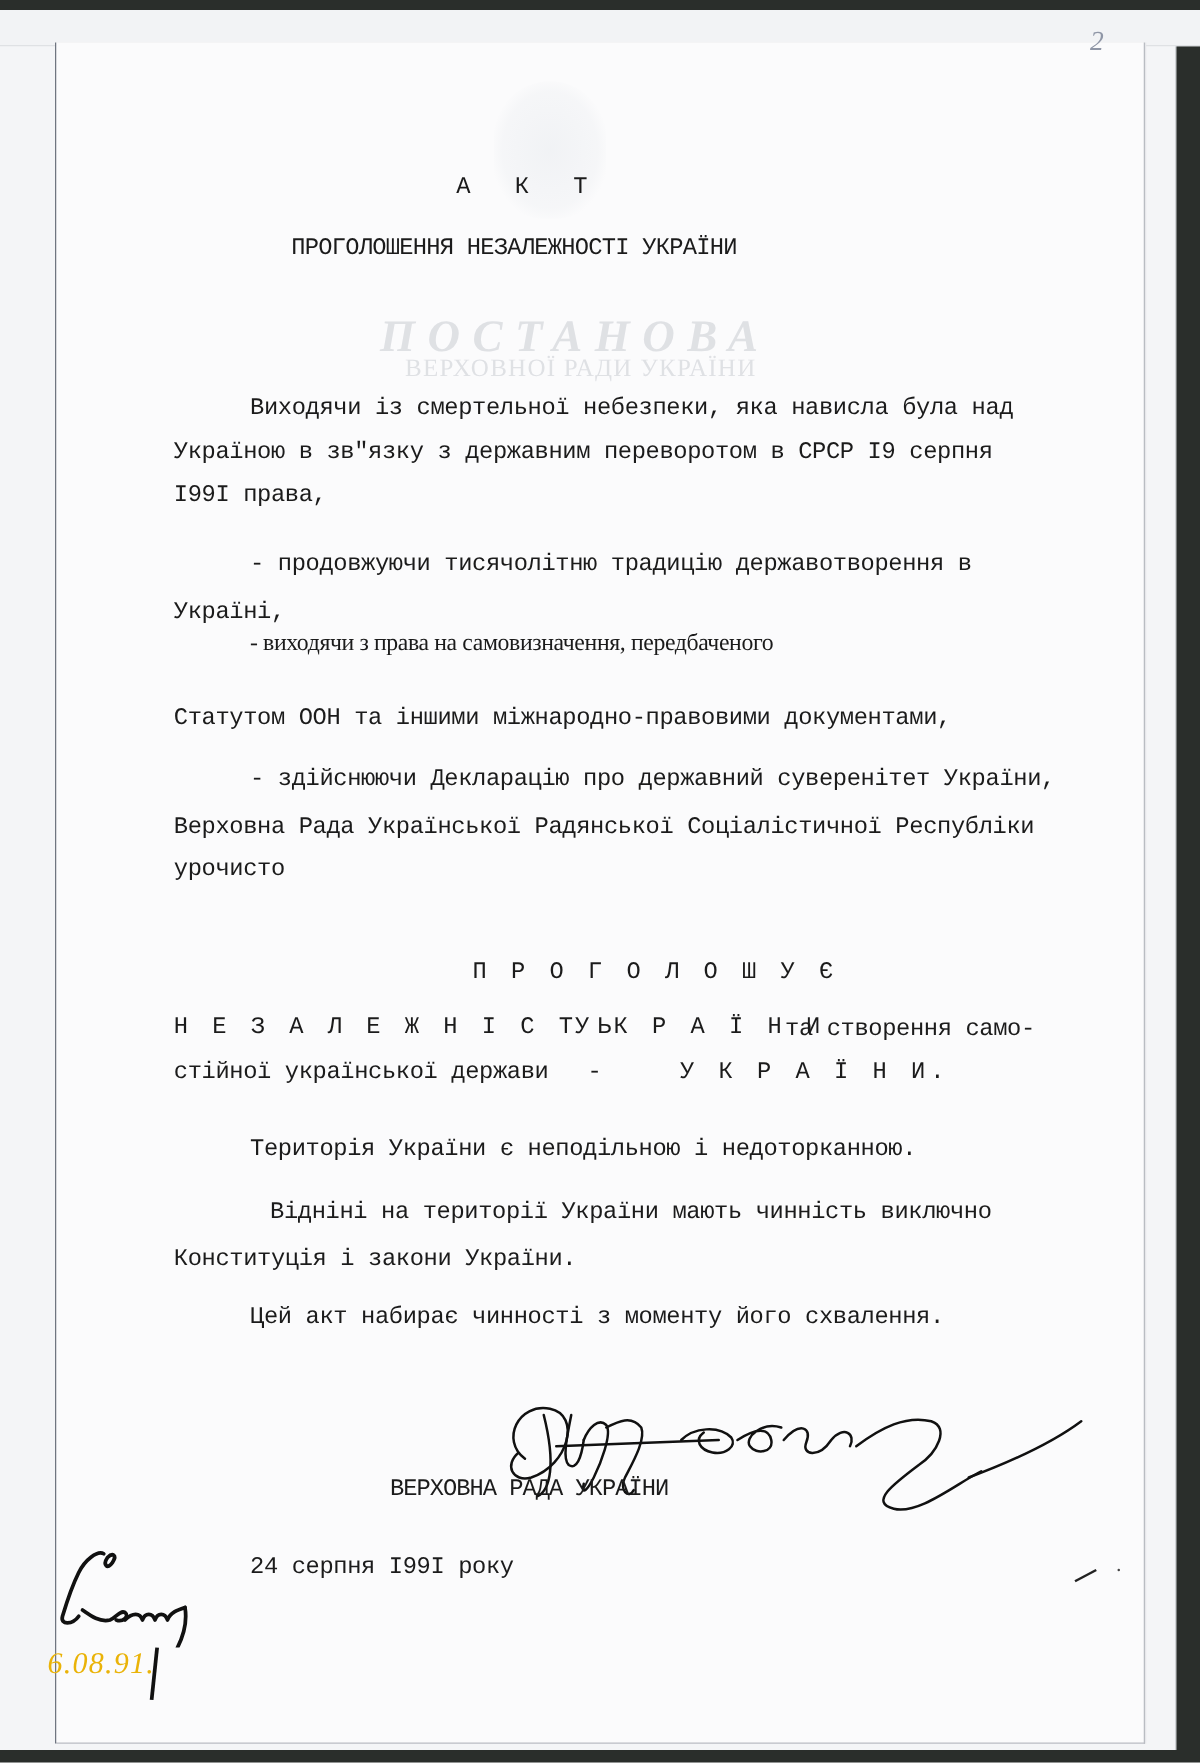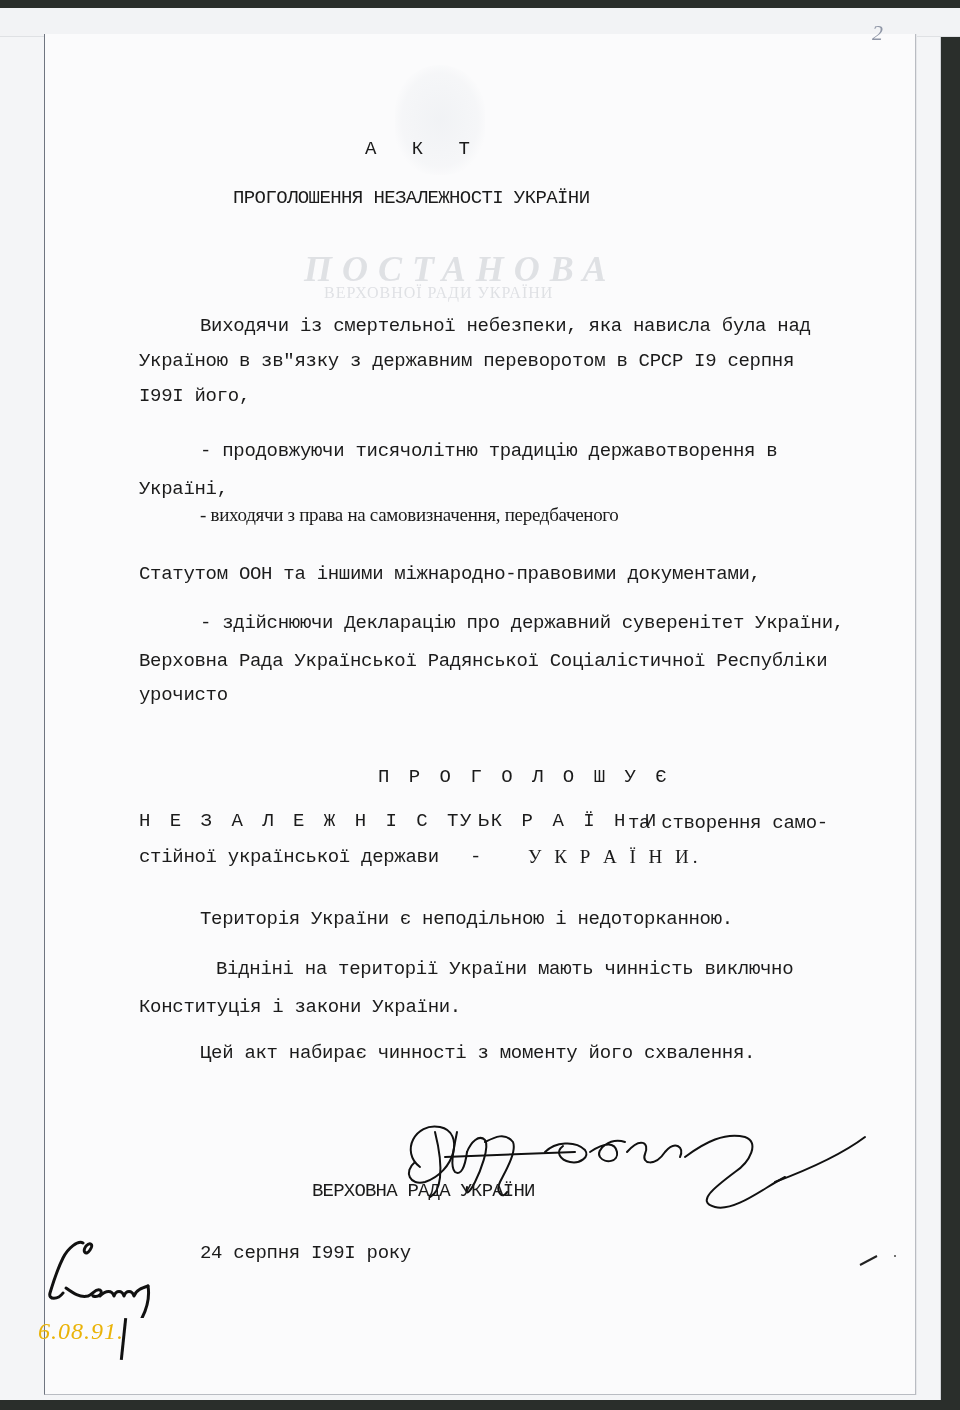--- a/index.html
+++ b/index.html
@@ -26,21 +26,21 @@
     position: absolute; left: 0; top: 8px; width: 960px; height: 28px;
     background: #f2f3f5;
     border-bottom: 1px solid #dfe1e4;
   }
   .ghost {
     position: absolute; color: #c9ccd2; opacity: 0.55;
     font-family: "Liberation Serif", "DejaVu Serif", serif;
     pointer-events: none;
   }
   .ghost-title { left: 304px; top: 248px; font-size: 36px; font-style: italic; font-weight: bold; letter-spacing: 10px; }
-  .ghost-sub { left: 324px; top: 284px; font-size: 16px; letter-spacing: 1px; }
+  .ghost-sub { left: 324px; top: 284px; font-size: 20px; letter-spacing: 1px; }
   .ghost-emblem {
     position: absolute; left: 395px; top: 65px; width: 90px; height: 110px;
     border-radius: 45px 45px 40px 40px;
     background: radial-gradient(ellipse at center, #eef0f3 0%, #f4f5f7 60%, transparent 75%);
     opacity: 0.8;
   }
   .t { position: absolute; font-size: 19px; white-space: pre; color: #1b1b1b; letter-spacing: -0.3px; }
   .title-akt { left: 365px; top: 138px; letter-spacing: 12px; }
   .title-main { left: 233px; top: 175px; letter-spacing: -0.6px; margin-top: 12px; }
   .page-num {
@@ -67,40 +67,40 @@
 <div class="ghost ghost-title">ПОСТАНОВА</div>
 <div class="ghost ghost-sub">ВЕРХОВНОЇ РАДИ УКРАЇНИ</div>
 
 <div class="page-num">2</div>
 
 <div class="t title-akt">А К Т</div>
 <div class="t title-main">ПРОГОЛОШЕННЯ НЕЗАЛЕЖНОСТІ УКРАЇНИ</div>
 
 <div class="t" style="left:200px; top:315px;">Виходячи із смертельної небезпеки, яка нависла була над</div>
 <div class="t" style="left:139px; top:350px;">Україною в зв"язку з державним переворотом в СРСР І9 серпня</div>
-<div class="t" style="left:139px; top:385px;">І99І його,</div>
+<div class="t" style="left:139px; top:385px;">І99І права,</div>
 
 <div class="t" style="left:200px; top:440px;">- продовжуючи тисячолітню традицію державотворення в</div>
 <div class="t" style="left:139px; top:478px;">Україні,</div>
 
 <div class="t" style="left:200px; top:504px;font-family:Liberation Serif, serif;">- виходячи з права на самовизначення, передбаченого</div>
 <div class="t" style="left:139px; top:563px;">Статутом ООН та іншими міжнародно-правовими документами,</div>
 
 <div class="t" style="left:200px; top:612px;">- здійснюючи Декларацію про державний суверенітет України,</div>
 <div class="t" style="left:139px; top:650px;">Верховна Рада Української Радянської Соціалістичної Республіки</div>
 <div class="t" style="left:139px; top:684px;">урочисто</div>
 
 <div class="t" style="left:378px; top:766px; letter-spacing:4px;">П Р О Г О Л О Ш У Є</div>
 
 <div class="t" style="left:139px; top:810px; letter-spacing:4px;">Н Е З А Л Е Ж Н І С Т Ь</div>
 <div class="t" style="left:460px; top:810px; letter-spacing:4px;">У К Р А Ї Н И</div>
 <div class="t" style="left:628px; top:812px;">та створення само-</div>
 <div class="t" style="left:139px; top:846px;font-family:Liberation Mono, monospace;">стійної української держави</div>
 <div class="t" style="left:470px; top:846px;">-</div>
-<div class="t" style="left:528px; top:846px; letter-spacing:4px;font-family:Liberation Serif, serif;">У К Р А Ї Н И.</div>
+<div class="t" style="left:544px; top:846px; letter-spacing:4px;">У К Р А Ї Н И.</div>
 
 <div class="t" style="left:200px; top:908px;">Територія України є неподільною і недоторканною.</div>
 <div class="t" style="left:200px; top:958px;margin-left:16px;">Відніні на території України мають чинність виключно</div>
 <div class="t" style="left:139px; top:996px;">Конституція і закони України.</div>
 <div class="t" style="left:200px; top:1042px;">Цей акт набирає чинності з моменту його схвалення.</div>
 
 <svg class="sig-main" width="480" height="110" viewBox="0 0 480 110">
   <g fill="none" stroke="#111" stroke-width="2" stroke-linecap="round" stroke-linejoin="round">
     <path d="M25 55 C5 40, 20 10, 45 15 C70 20, 60 60, 30 70 C15 74, 8 60, 20 50"></path>
     <path d="M40 20 C50 60, 45 80, 35 85"></path>

